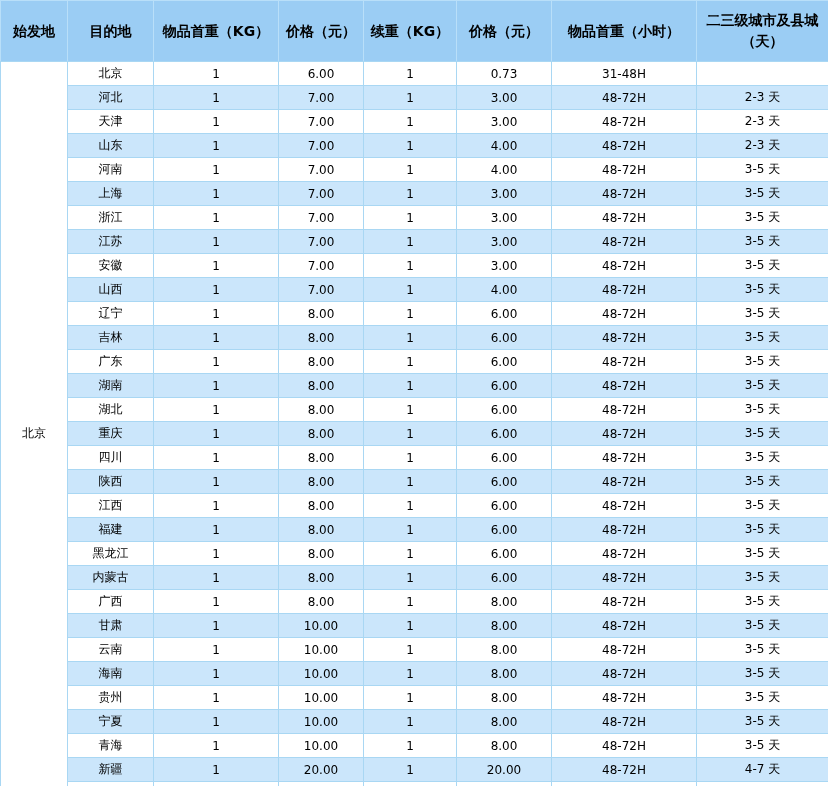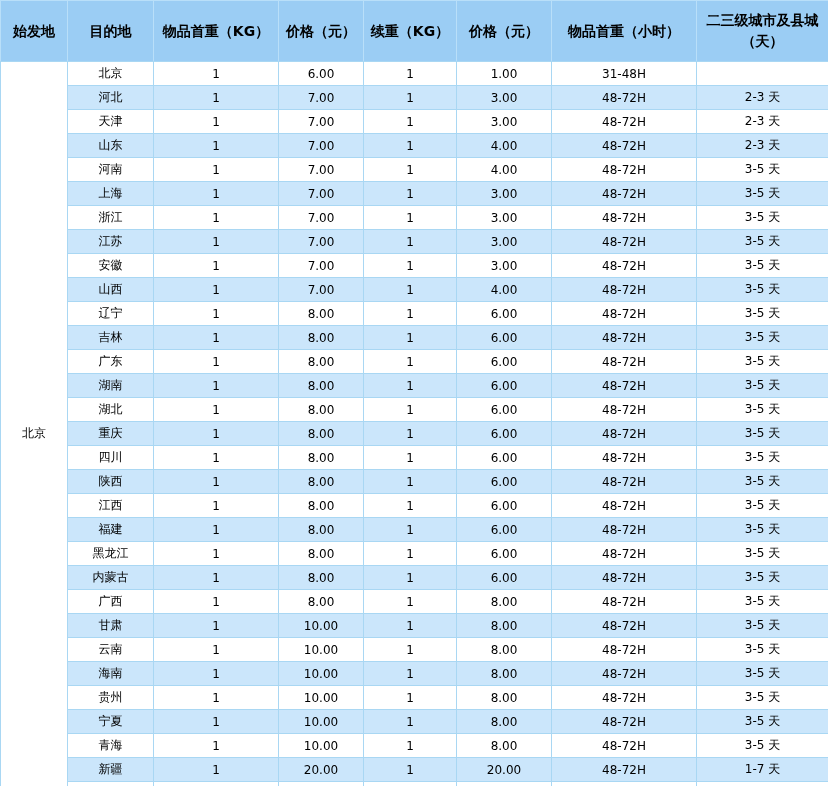--- a/index.html
+++ b/index.html
@@ -78,21 +78,21 @@
       <th>二三级城市及县城（天）</th>
     </tr>
   </thead>
   <tbody>
       <tr>
         <td rowspan="31" class="origin">北京</td>
         <td>北京</td>
         <td>1</td>
         <td>6.00</td>
         <td>1</td>
-        <td>1.00</td>
+        <td>0.73</td>
         <td>31-48H</td>
         <td></td>
       </tr>
       <tr class="stripe">
         <td>河北</td>
         <td>1</td>
         <td>7.00</td>
         <td>1</td>
         <td>3.00</td>
         <td>48-72H</td>
@@ -341,21 +341,21 @@
         <td>48-72H</td>
         <td>3-5 天</td>
       </tr>
       <tr class="stripe">
         <td>新疆</td>
         <td>1</td>
         <td>20.00</td>
         <td>1</td>
         <td>20.00</td>
         <td>48-72H</td>
-        <td>1-7 天</td>
+        <td>4-7 天</td>
       </tr>
       <tr>
         <td>西藏</td>
         <td>1</td>
         <td>20.00</td>
         <td>1</td>
         <td>20.00</td>
         <td>48-72H</td>
         <td>4-7 天</td>
       </tr>

